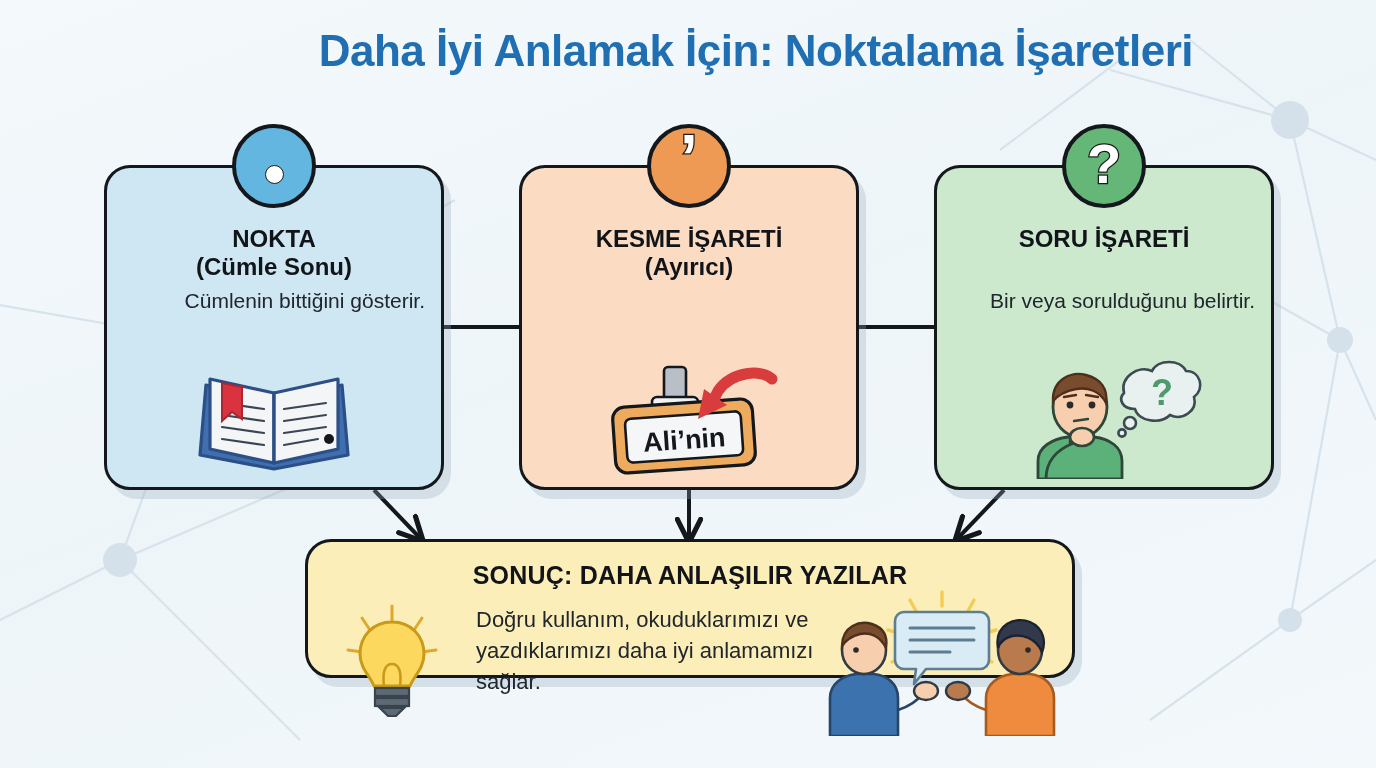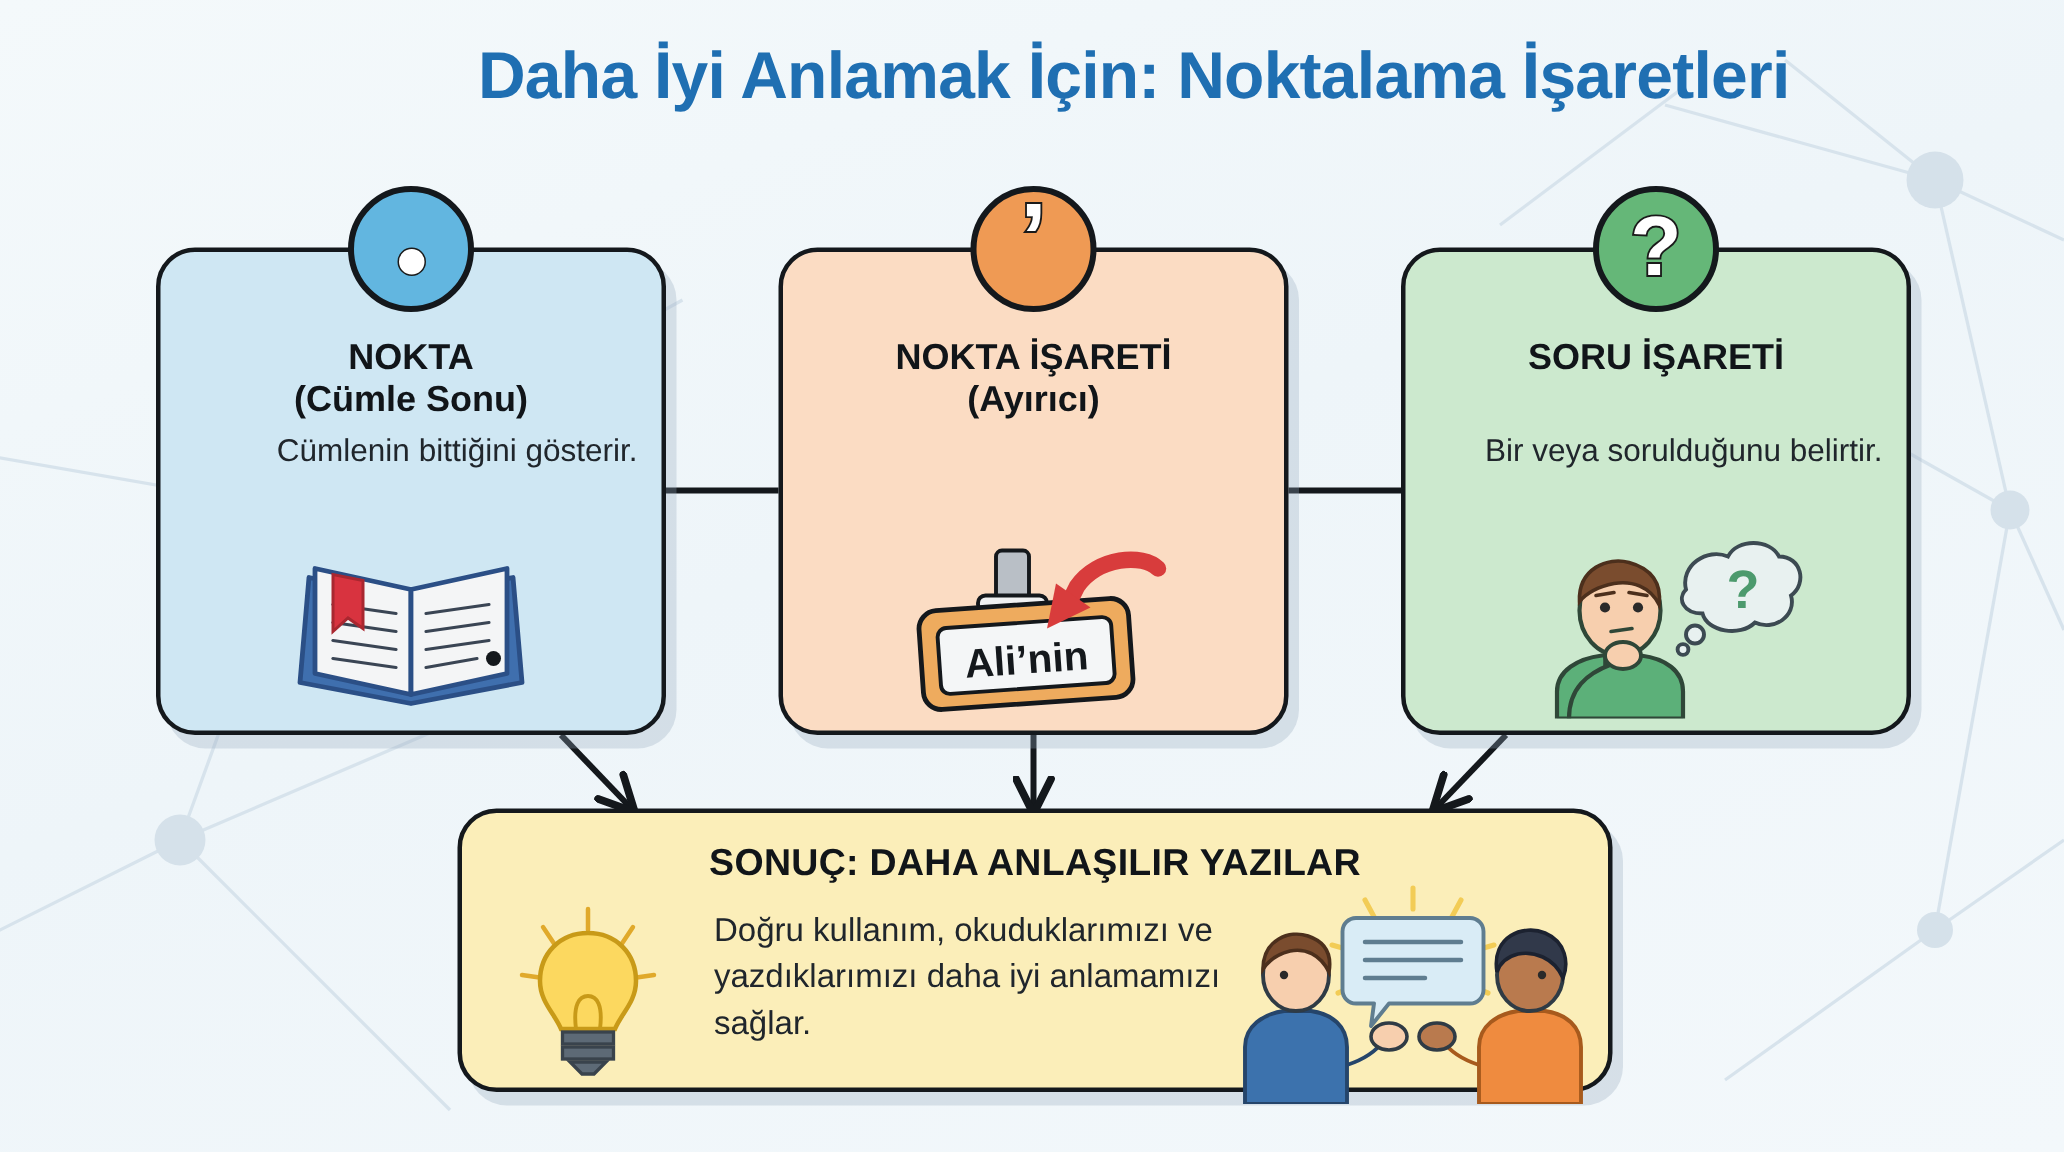--- a/index.html
+++ b/index.html
@@ -149,21 +149,21 @@
     display: flex;
     justify-content: center;
   }
 
   
   #result-box {
     position: absolute;
     left: 305px;
     top: 539px;
     width: 770px;
-    height: 189px;
+    height: 139px;
     background: #fbeeb9;
     border: 3.5px solid #14181c;
     border-radius: 26px;
     box-sizing: border-box;
     box-shadow: 7px 9px 0 rgba(150,170,190,0.30);
   }
   #result-title {
     position: absolute;
     left: 0; right: 0;
     top: 19px;
@@ -276,21 +276,21 @@
         <path d="M 32 24 L 32 62 L 42 53 L 52 60 L 52 28 Z" fill="#d8333f" stroke="#a92730" stroke-width="2"></path>
         <circle cx="139" cy="80" r="5" fill="#14181c"></circle>
       </svg>
     </div>
   </div>
 
   <div class="card c2">
     <div class="badge b2">
       <span class="glyph apos">’</span>
     </div>
-    <div class="card-title">NOKTA İŞARETİ</div>
+    <div class="card-title">KESME İŞARETİ</div>
     <div class="card-sub">(Ayırıcı)</div>
     <div class="card-art">
       <svg width="190" height="118" viewBox="0 0 190 118" xmlns="http://www.w3.org/2000/svg">
 
         <rect x="70" y="6" width="22" height="34" rx="4" fill="#b9bfc6" stroke="#14181c" stroke-width="2.6"></rect>
         <rect x="58" y="36" width="46" height="11" rx="5" fill="#f1f2f3" stroke="#14181c" stroke-width="2.6"></rect>
 
         <rect x="20" y="42" width="140" height="66" rx="12" fill="#eeab5e" stroke="#14181c" stroke-width="3.2" transform="rotate(-4 90 75)"></rect>
         <rect x="32" y="54" width="116" height="44" rx="6" fill="#f4f6f7" stroke="#14181c" stroke-width="2.6" transform="rotate(-4 90 75)"></rect>
         <text x="90" y="88" font-family="Liberation Sans, sans-serif" font-size="27" font-weight="bold" fill="#14181c" text-anchor="middle" transform="rotate(-4 90 75)">Ali’nin</text>

